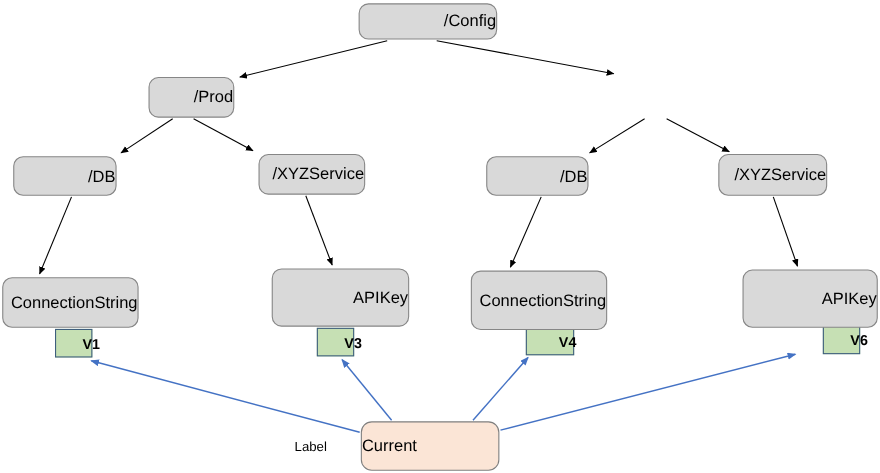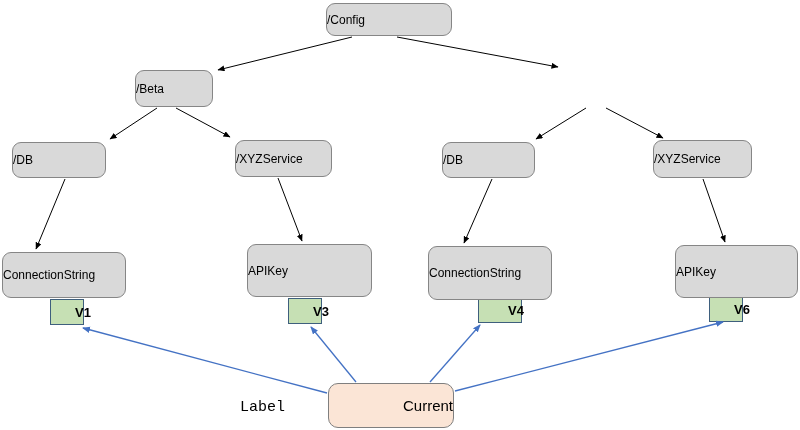--- a/index.html
+++ b/index.html
@@ -22,22 +22,22 @@
     pointer-events: none;
   }
   .node {
     position: absolute;
     z-index: 2;
     background: var(--node-fill, #d9d9d9);
     border: 1px solid var(--node-border, #868686);
     border-radius: 9px;
     display: flex;
     align-items: center;
-    justify-content: flex-start;
-    font-size: 12px;
+    justify-content: flex-end;
+    font-size: 15px;
     color: var(--text, #000);
     white-space: nowrap;
     box-sizing: border-box;
   }
   .badge {
     position: absolute;
     z-index: 1;
     background: var(--version-fill, #c6e0b4);
     border: 1.5px solid var(--version-border, #3e5f7d);
     display: flex;
@@ -50,49 +50,48 @@
     padding-left: 32px;
   }
   .current-node {
     position: absolute;
     z-index: 2;
     background: var(--current-fill, #fbe5d6);
     border: 1px solid var(--current-border, #7f7f7f);
     border-radius: 10px;
     display: flex;
     align-items: center;
-    justify-content: flex-end;
+    justify-content: flex-start;
     font-size: 15px;
     color: var(--text, #000);
     box-sizing: border-box;
   }
   .caption {
     position: absolute;
     z-index: 2;
-    font-size: 15px;
+    font-size: 12px;
     color: var(--text, #000);
-    text-align: left;
-    font-family: Liberation Mono, monospace;
+    text-align: center;
   }
   
   #n-config   { left: 326px; top: 3px;   width: 126px; height: 33px; }
   #n-beta     { left: 135px; top: 70px;  width: 78px;  height: 37px; }
   #n-prod     { left: 562px; top: 70px;  width: 76px;  height: 37px; }
   #n-db-beta  { left: 12px;  top: 142px; width: 94px;  height: 36px; }
   #n-xyz-beta { left: 235px; top: 140px; width: 97px;  height: 37px; }
   #n-db-prod  { left: 442px; top: 142px; width: 93px;  height: 36px; }
   #n-xyz-prod { left: 653px; top: 140px; width: 99px;  height: 38px; }
   #n-conn-beta   { left: 2px;   top: 252px; width: 124px; height: 46px; }
   #n-apikey-beta { left: 247px; top: 244px; width: 125px; height: 53px; }
   #n-conn-prod   { left: 428px; top: 246px; width: 124px; height: 54px; }
   #n-apikey-prod { left: 675px; top: 245px; width: 123px; height: 53px; }
   #b-v1 { left: 50px;  top: 299px; width: 28px; height: 26px; }
   #b-v3 { left: 288px; top: 298px; width: 28px; height: 26px; }
   #b-v4 { left: 478px; top: 297px; width: 44px; height: 26px; }
-  #b-v6 { left: 709px; top: 296px; width: 16px; height: 26px; justify-content: center; }
+  #b-v6 { left: 748px; top: 296px; width: 16px; height: 26px; justify-content: center; }
   #n-current { left: 328px; top: 383px; width: 126px; height: 45px; }
   #label-caption { left: 240px; top: 399px; width: 85px; }
   .tree-line  { stroke: var(--tree-edge, #000); stroke-width: 1; }
   .label-line { stroke: var(--label-edge, #4472c4); stroke-width: 1.3; }
   .mk-black { fill: var(--tree-edge, #000); }
   .mk-blue  { fill: var(--label-edge, #4472c4); }
 </style>
 </head>
 <body>
 
@@ -122,21 +121,21 @@
     <line class="label-line" x1="327" y1="393" x2="83" y2="328" marker-end="url(#arrow-blue)"></line>
     <line class="label-line" x1="356" y1="382" x2="311" y2="327" marker-end="url(#arrow-blue)"></line>
     <line class="label-line" x1="430" y1="382" x2="480" y2="325" marker-end="url(#arrow-blue)"></line>
     <line class="label-line" x1="455" y1="391" x2="723" y2="322" marker-end="url(#arrow-blue)"></line>
   </svg>
 
   <div class="node" id="n-config">
     <span>/Config</span>
   </div>
   <div class="node" id="n-beta">
-    <span>/Beta</span>
+    <span>/Prod</span>
   </div>
   <div class="node" id="n-db-beta">
     <span>/DB</span>
   </div>
   <div class="node" id="n-xyz-beta">
     <span>/XYZService</span>
   </div>
   <div class="node" id="n-db-prod">
     <span>/DB</span>
   </div>

